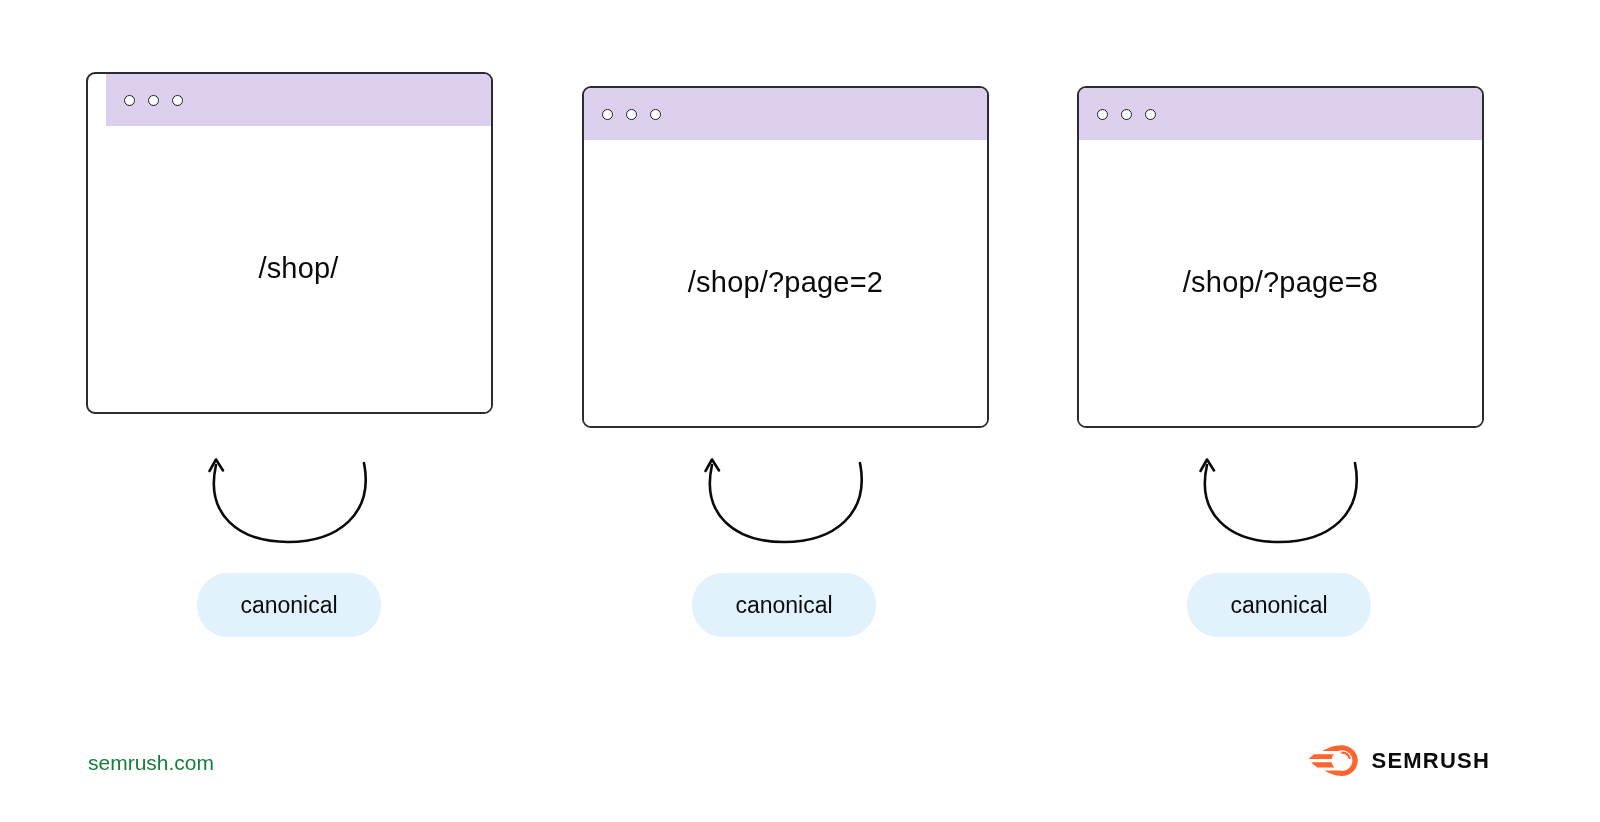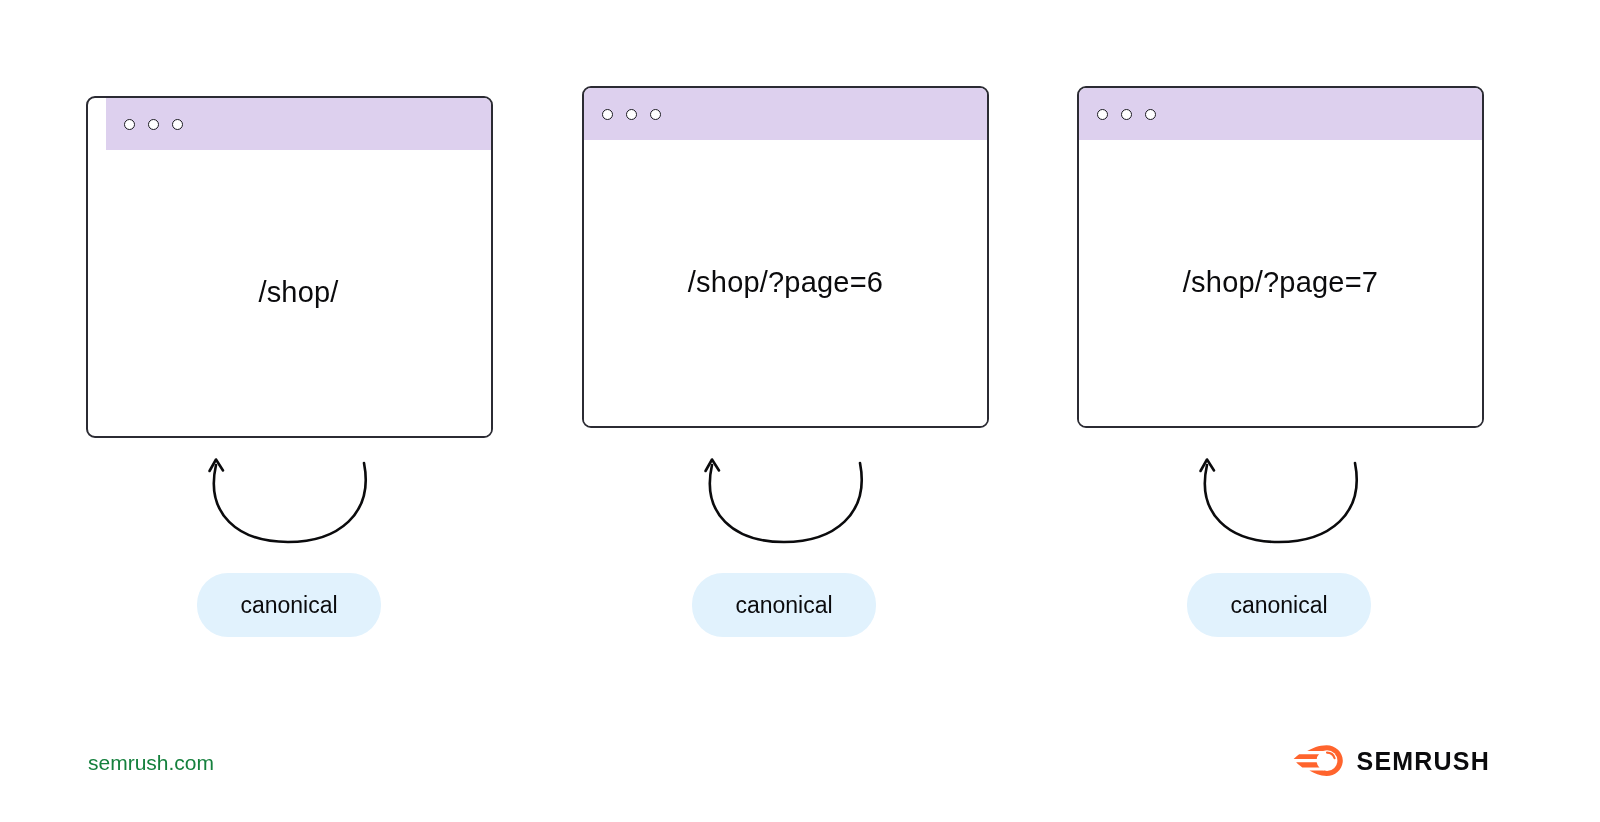--- a/index.html
+++ b/index.html
@@ -25,21 +25,21 @@
   .browser-window {
     position: absolute;
     width: 407px;
     height: 342px;
     box-sizing: border-box;
     border: 2px solid #2b2b33;
     border-radius: 9px;
     background: #ffffff;
     overflow: hidden;
   }
-  .win-1 { left: 86px;   top: 96px; padding-left: 18px; }
+  .win-1 { left: 86px;   top: 72px; padding-left: 18px; }
   .win-2 { left: 582px;  top: 86px; }
   .win-3 { left: 1077px; top: 86px; }
 
   .window-titlebar {
     height: 52px;
     background: #ddd0ee;
     display: flex;
     align-items: center;
     padding-left: 18px;
     gap: 13px;
@@ -113,21 +113,21 @@
   .brand-logo {
     position: absolute;
     right: 110px;
     top: 744px;
     display: flex;
     align-items: center;
     gap: 12px;
   }
   .brand-mark { display: block; }
   .brand-word {
-    font-size: 25px;
+    font-size: 22px;
     font-weight: bold;
     letter-spacing: 1.2px;
     color: #0b0b0d;
     line-height: 1;
     white-space: nowrap;
   }
 </style>
 </head>
 <body>
 
@@ -155,21 +155,21 @@
     <span>canonical</span>
   </div>
 
   <div class="browser-window win-2">
     <div class="window-titlebar">
       <span class="win-dot"></span>
       <span class="win-dot"></span>
       <span class="win-dot"></span>
     </div>
     <div class="window-body">
-      <div class="window-url">/shop/?page=6</div>
+      <div class="window-url">/shop/?page=2</div>
     </div>
   </div>
 
   <div class="loop-arrow loop-2">
     <svg width="180" height="100" viewBox="0 0 180 100" fill="none">
       <path d="M166 11 C 176 62, 140 90, 90 90 C 40 90, 7 62, 18 13" stroke="#0b0b0d" stroke-width="2.6" fill="none" stroke-linecap="round"></path>
       <path d="M11.5 19 L18 7.5 L25 18.5" stroke="#0b0b0d" stroke-width="2.6" fill="none" stroke-linecap="round" stroke-linejoin="round"></path>
     </svg>
   </div>
 
@@ -177,21 +177,21 @@
     <span>canonical</span>
   </div>
 
   <div class="browser-window win-3">
     <div class="window-titlebar">
       <span class="win-dot"></span>
       <span class="win-dot"></span>
       <span class="win-dot"></span>
     </div>
     <div class="window-body">
-      <div class="window-url">/shop/?page=7</div>
+      <div class="window-url">/shop/?page=8</div>
     </div>
   </div>
 
   <div class="loop-arrow loop-3">
     <svg width="180" height="100" viewBox="0 0 180 100" fill="none">
       <path d="M166 11 C 176 62, 140 90, 90 90 C 40 90, 7 62, 18 13" stroke="#0b0b0d" stroke-width="2.6" fill="none" stroke-linecap="round"></path>
       <path d="M11.5 19 L18 7.5 L25 18.5" stroke="#0b0b0d" stroke-width="2.6" fill="none" stroke-linecap="round" stroke-linejoin="round"></path>
     </svg>
   </div>
 

